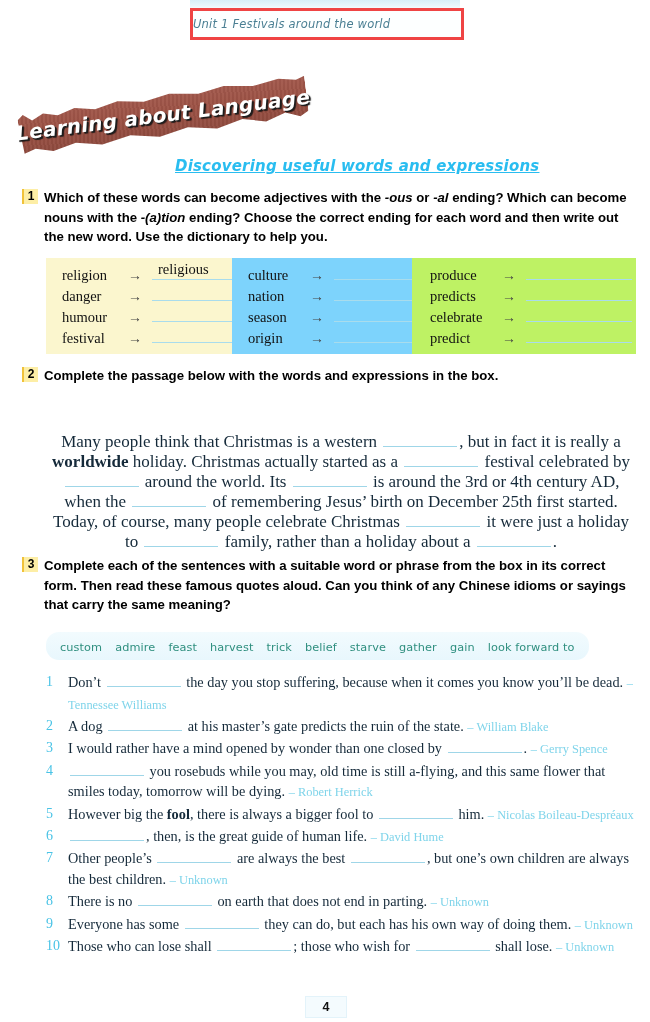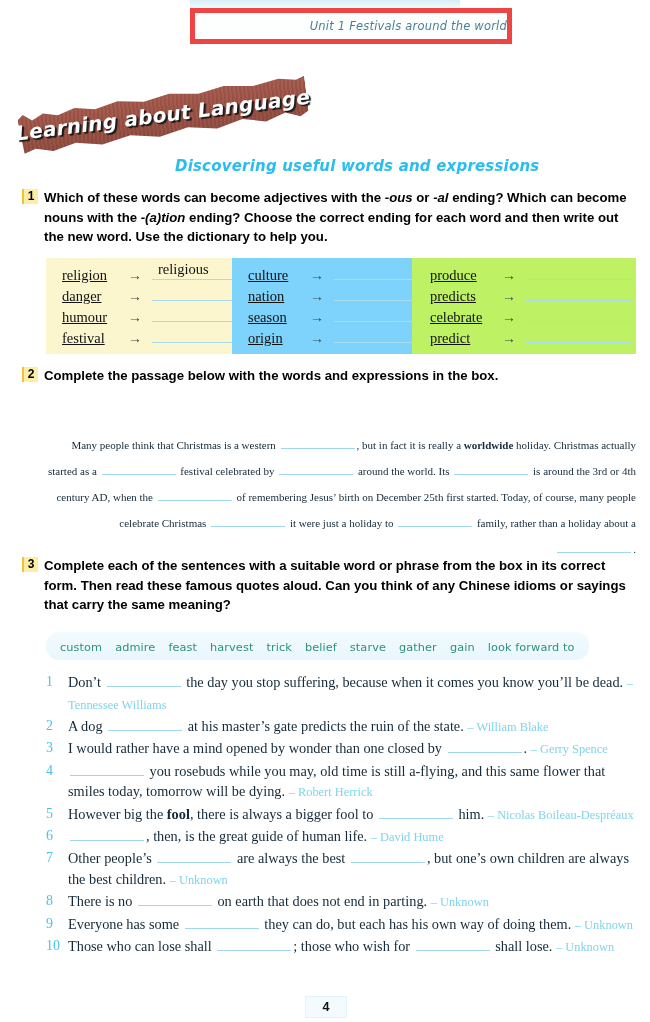--- a/index.html
+++ b/index.html
@@ -16,23 +16,23 @@
   
   .runhead-wrap{
     position:absolute;left:190px;top:0;width:270px;height:36px;
   }
   .runhead-band{
     position:absolute;left:0;top:0;width:270px;height:10px;
     background:linear-gradient(180deg,#d8eef7 0%,#eaf6fb 60%,#ffffff 100%);
   }
   .runhead-box{
     position:absolute;left:0;top:8px;width:268px;height:26px;
-    border:5px solid #ef4444;
+    border:3px solid #ef4444;
     background:#fdffff;
-    display:flex;align-items:center;justify-content:flex-end;padding-left:44px;
+    display:flex;align-items:center;justify-content:flex-start;
   }
   .runhead-text{
     font-family:"DejaVu Sans", sans-serif;
     font-style:italic;font-size:11.5px;color:#4a7f93;letter-spacing:.2px;
   }
 
   
   .ribbon{
     position:absolute;left:18px;top:92px;width:290px;height:46px;
     transform:rotate(-7.2deg);
@@ -58,21 +58,21 @@
     color:#ffffff;letter-spacing:.3px;
     text-shadow:1.5px 1.5px 0 #1d1d1d, 2px 2px 1px rgba(0,0,0,.55);
     white-space:nowrap;
   }
 
   
   .subtitle{
     position:absolute;left:175px;top:157px;
     font-family:"DejaVu Sans", sans-serif;
     font-weight:bold;font-style:italic;font-size:15px;
-    color:#29bdf0;letter-spacing:.2px;white-space:nowrap;
+    color:#29bdf0;letter-spacing:.2px;white-space:nowrap;text-decoration:underline;
   }
 
   
   .ex{position:absolute;left:22px;width:606px;}
   .ex-head{
     font-family:"Liberation Sans", sans-serif;
     font-weight:bold;font-size:13.2px;line-height:19.5px;color:#000;
     padding-left:22px;position:relative;text-align:left;
   }
   .ex-num{
@@ -96,21 +96,21 @@
     box-sizing:border-box;
   }
   .col-a{width:188px;background:#fbf6ce;padding-left:16px;}
   .col-b{width:182px;background:#7dd3fc;padding-left:16px;}
   .col-c{width:260px;background:#bef264;padding-left:18px;}
   .deriv-row{
     display:flex;align-items:baseline;height:21px;
   }
   .deriv-word{
     font-family:"Liberation Serif", serif;
-    font-size:14.5px;color:#111;text-decoration:underline;
+    font-size:14.5px;color:#111;
   }
   .col-a .deriv-word{width:66px;}
   .col-b .deriv-word{width:62px;}
   .col-c .deriv-word{width:72px;}
   .arrow{
     font-size:14px;color:#444;width:24px;
   }
   .blank-line{
     display:inline-block;height:13px;
     border-bottom:1.3px solid #a9dcec;
@@ -139,22 +139,22 @@
     margin-right:13px;
   }
   .wordbank span:last-child{margin-right:0;}
   .wb-blue span{color:#3aa9c9;}
   .wb-green span{color:#2f8f7f;}
 
   
   .passage{
     position:absolute;left:46px;width:590px;
     font-family:"Liberation Serif", serif;
-    font-size:11px;line-height:26px;color:#152a3a;
-    text-align:right;
+    font-size:17px;line-height:20px;color:#152a3a;
+    text-align:center;
   }
   .passage b{font-weight:bold;}
   .gap{
     display:inline-block;width:74px;height:12px;
     border-bottom:1.3px solid #9fd6e8;
     margin:0 2px;vertical-align:baseline;
   }
 
   
   .quotes{

